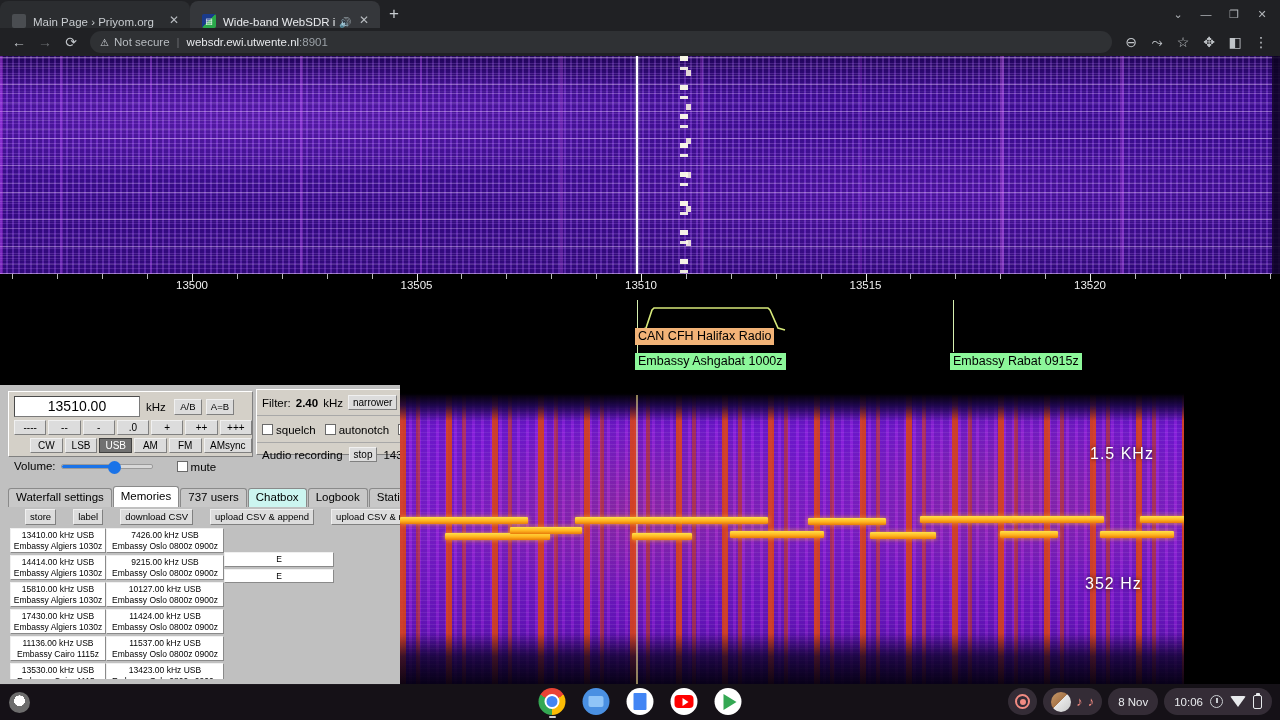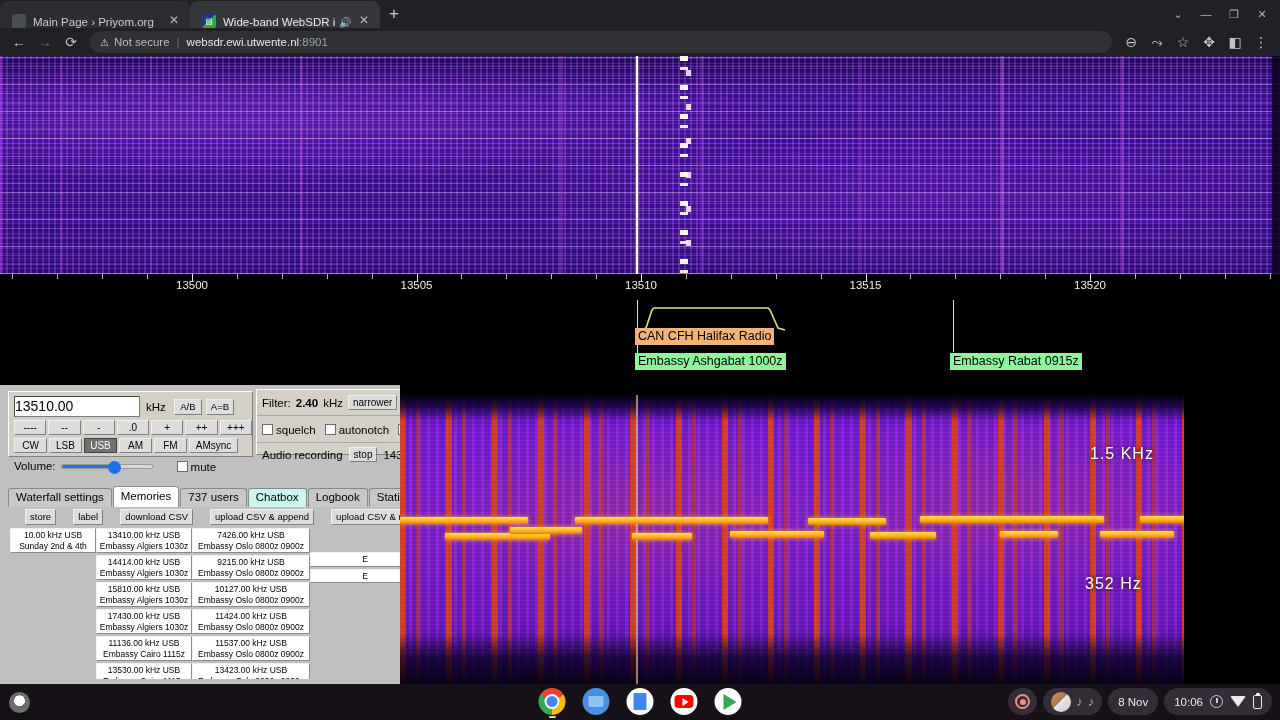--- a/index.html
+++ b/index.html
@@ -294,20 +294,21 @@
   }
   .box-freq { left: 8px; top: 6px; width: 245px; height: 66px; }
   .box-filter { left: 256px; top: 4px; width: 200px; height: 66px; }
 
   .row { display: flex; align-items: center; }
   .freq-input {
     width: 126px; height: 21px;
     border: 1px solid #7a7a7a;
     border-top-color: #4a4a4a; border-left-color: #4a4a4a;
     background: #ffffff;
+    text-align: center;
     font-size: 14px;
     color: #000;
     line-height: 19px;
     font-family: "Liberation Sans", sans-serif;
   }
   .khz-lbl { font-size: 11.5px; color: #000; margin-left: 6px; }
   .btn {
     border: 1px solid #808080;
     border-top-color: #f0f0f0; border-left-color: #f0f0f0;
     background: #dcdcdc;
@@ -665,21 +666,21 @@
       </div>
       <div class="row" id="step-host" style="padding:3px 0 0 5px; gap:2px;">
           <div class="btn step-btn">----</div>
           <div class="btn step-btn">--</div>
           <div class="btn step-btn">-</div>
           <div class="btn step-btn">.0</div>
           <div class="btn step-btn">+</div>
           <div class="btn step-btn">++</div>
           <div class="btn step-btn">+++</div>
         </div>
-      <div class="row" id="mode-host" style="padding:3px 0 0 5px; gap:2px;">
+      <div class="row" id="mode-host" style="padding:3px 0 0 21px; gap:2px;">
           <div class="btn mode-btn">CW</div>
           <div class="btn mode-btn">LSB</div>
           <div class="btn mode-btn sel">USB</div>
           <div class="btn mode-btn">AM</div>
           <div class="btn mode-btn">FM</div>
           <div class="btn mode-btn wide">AMsync</div>
         </div>
       <div class="row" style="padding:4px 0 0 5px;">
         <span class="vol-lbl">Volume:</span>
         <div class="slider">
@@ -727,26 +728,20 @@
       <div class="membtns" id="membtn-host">
           <div class="btn sm">store</div>
           <div class="btn sm">label</div>
           <div class="btn sm">download CSV</div>
           <div class="btn sm">upload CSV &amp; append</div>
           <div class="btn sm">upload CSV &amp; replace</div>
           <div class="btn sm">delete all</div>
         </div>
       <div class="memgrid" id="memgrid-host">
           <div class="memcol">
-            <div class="memcell col-w1">
-              <span class="l2">10.00 kHz USB</span>
-              <span class="l2">Sunday 2nd &amp; 4th</span>
-            </div>
-          </div>
-          <div class="memcol">
             <div class="memcell col-w2">
               <span class="l2">13410.00 kHz USB</span>
               <span class="l2">Embassy Algiers 1030z</span>
             </div>
             <div class="memcell col-w2">
               <span class="l2">14414.00 kHz USB</span>
               <span class="l2">Embassy Algiers 1030z</span>
             </div>
             <div class="memcell col-w2">
               <span class="l2">15810.00 kHz USB</span>

